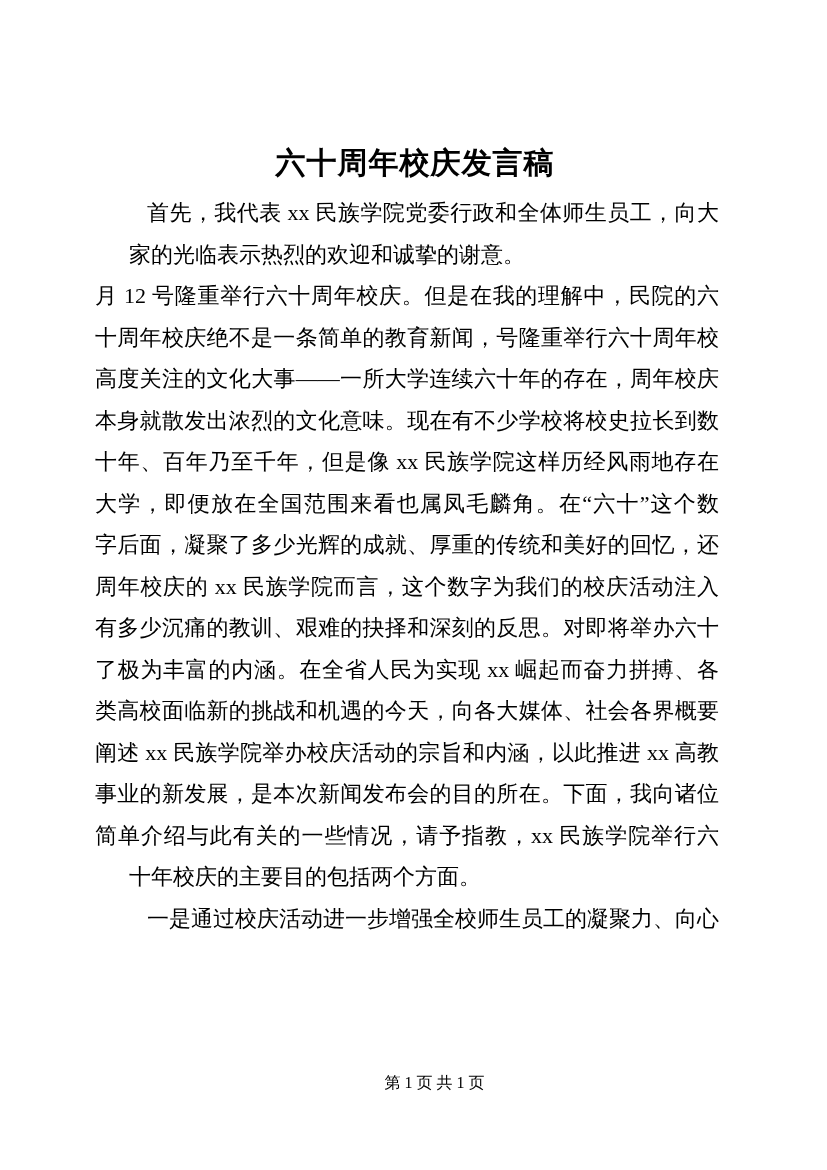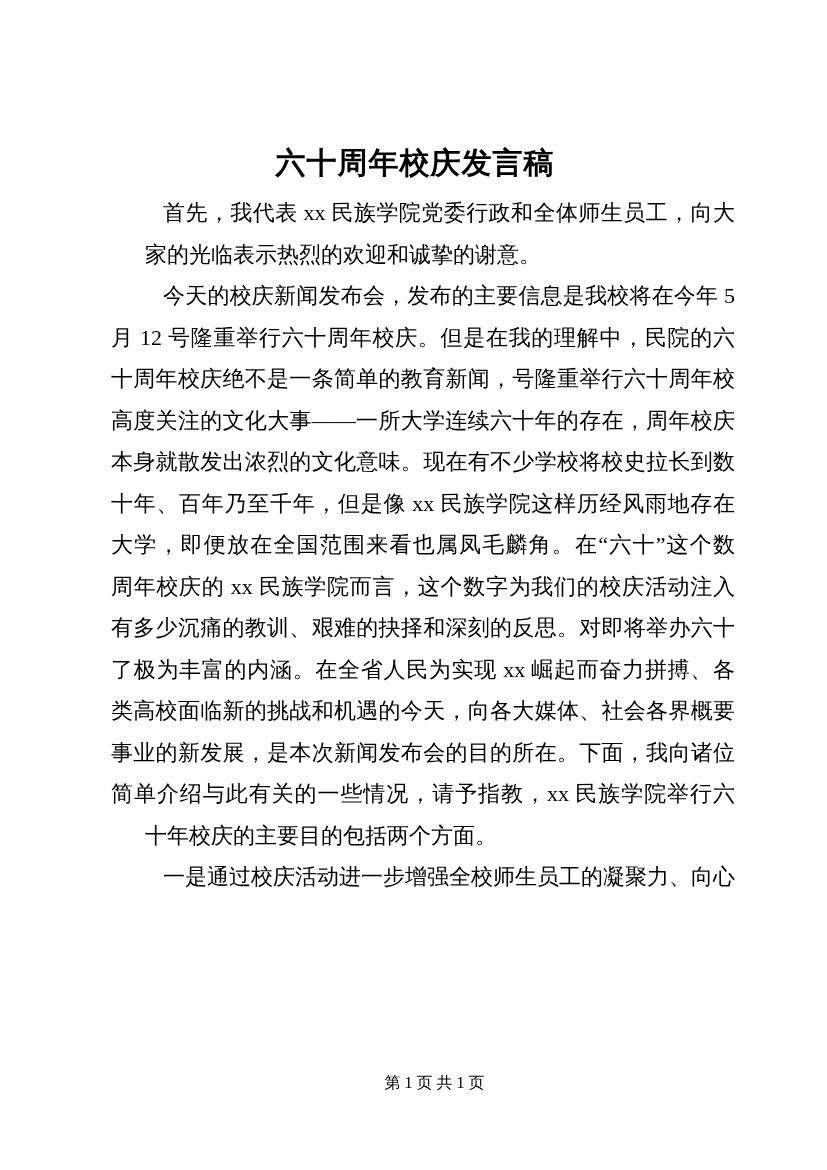--- a/index.html
+++ b/index.html
@@ -25,21 +25,21 @@
     text-align: center;
     font-size: 30px;
     line-height: 46px;
     font-weight: bold;
     letter-spacing: 1px;
     white-space: nowrap;
   }
   .body-text {
     position: absolute;
     top: 192px;
-    left: 111px;
+    left: 95px;
     width: 624px;
   }
   .line {
     font-size: 22px;
     height: 41.5px;
     line-height: 41.5px;
     text-align: justify;
     text-align-last: justify;
     text-justify: auto;
     overflow: hidden;
@@ -64,31 +64,32 @@
 </head>
 <body>
 
 <div class="page">
 
   <h1 class="doc-title">六十周年校庆发言稿</h1>
 
   <div class="body-text">
     <div class="line indent">首先，我代表 xx 民族学院党委行政和全体师生员工，向大</div>
     <div class="line para-end">家的光临表示热烈的欢迎和诚挚的谢意。</div>
-    <div class="line indent">今天的校庆新闻发布会，发布的主要信息是我校将在今年 5</div>
     <div class="line">月 12 号隆重举行六十周年校庆。但是在我的理解中，民院的六</div>
     <div class="line">十周年校庆绝不是一条简单的教育新闻，号隆重举行六十周年校庆</div>
     <div class="line">高度关注的文化大事——一所大学连续六十年的存在，周年校庆的</div>
     <div class="line">本身就散发出浓烈的文化意味。现在有不少学校将校史拉长到数</div>
     <div class="line">十年、百年乃至千年，但是像 xx 民族学院这样历经风雨地存在</div>
     <div class="line">大学，即便放在全国范围来看也属凤毛麟角。在“六十”这个数</div>
+    <div class="line">字后面，凝聚了多少光辉的成就、厚重的传统和美好的回忆，还</div>
     <div class="line">周年校庆的 xx 民族学院而言，这个数字为我们的校庆活动注入</div>
     <div class="line">有多少沉痛的教训、艰难的抉择和深刻的反思。对即将举办六十</div>
     <div class="line">了极为丰富的内涵。在全省人民为实现 xx 崛起而奋力拼搏、各</div>
     <div class="line">类高校面临新的挑战和机遇的今天，向各大媒体、社会各界概要</div>
+    <div class="line">阐述 xx 民族学院举办校庆活动的宗旨和内涵，以此推进 xx 高教</div>
     <div class="line">事业的新发展，是本次新闻发布会的目的所在。下面，我向诸位</div>
     <div class="line">简单介绍与此有关的一些情况，请予指教，xx 民族学院举行六</div>
     <div class="line para-end">十年校庆的主要目的包括两个方面。</div>
     <div class="line indent">一是通过校庆活动进一步增强全校师生员工的凝聚力、向心</div>
   </div>
 
   <div class="page-footer">第 1 页  共 1 页</div>
 
 </div>
 

